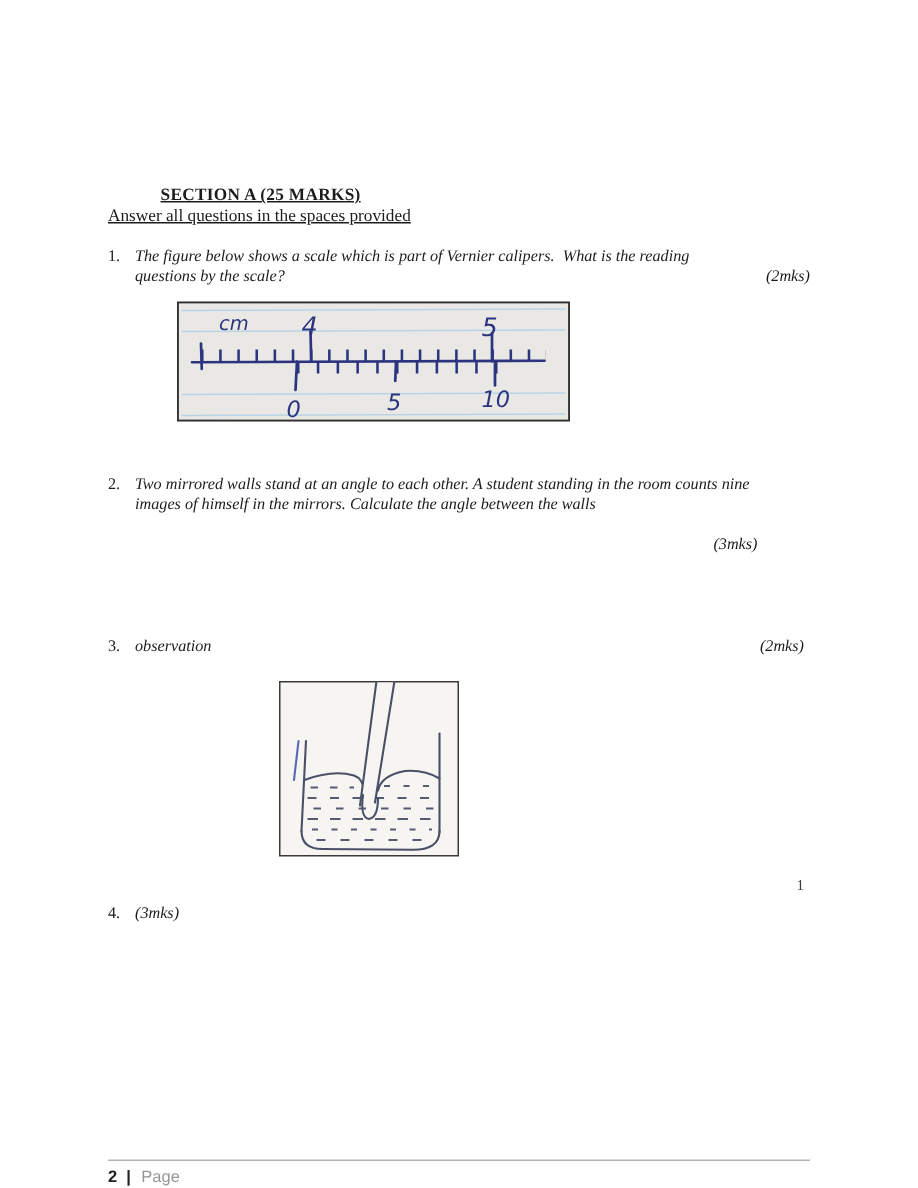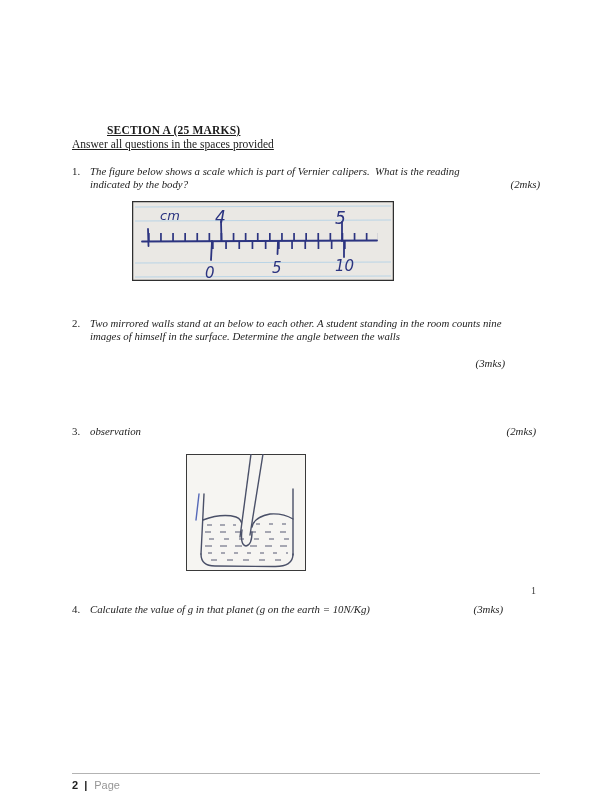--- a/index.html
+++ b/index.html
@@ -18,21 +18,21 @@
   .question{left:72px;width:468px;display:flex;font-size:10.8px;line-height:13.3px;}
   .q1{top:117px;} .q2{top:269px;} .q3{top:377px;} .q4{top:555px;}
   .qnum{width:18px;flex:none;}
   .qbody{flex:1;min-width:0;}
   .qline{white-space:pre;font-style:italic;}
   .flexline{display:flex;justify-content:space-between;}
   .marks{white-space:pre;}
   .marks-q3{margin-right:4px;}
   .marks-q4{margin-right:37px;}
   .marksline{text-align:right;padding-right:35px;}
-  .fig1{left:132px;top:153px;width:262px;height:96px;}
+  .fig1{left:118px;top:153px;width:262px;height:96px;}
   .fig2{left:186px;top:406px;width:120px;height:117px;}
   .fig1 svg,.fig2 svg{display:block;}
   .hand{font-family:"DejaVu Sans",sans-serif;font-style:italic;}
   .stray-num{left:531px;top:537px;font-size:10px;color:#3c3c3c;}
   .footer-rule{left:72px;top:725px;width:468px;height:1px;background:#b3b3b3;}
   .footer-text{
     left:72px;top:731px;font-family:"Liberation Sans","DejaVu Sans",sans-serif;
     font-size:11px;display:flex;align-items:baseline;
   }
   .footer-num{font-weight:bold;color:#212121;}
@@ -45,21 +45,21 @@
 <div class="page">
 
   <div class="abs section-title">SECTION A (25 MARKS)</div>
   <div class="abs instruction">Answer all questions in the spaces provided</div>
 
   <div class="abs question q1">
     <span class="qnum">1.</span>
     <div class="qbody">
       <div class="qline">The figure below shows a scale which is part of Vernier calipers.  What is the reading</div>
       <div class="qline flexline">
-        <span>indicated by the body?</span>
+        <span>questions by the scale?</span>
         <span class="marks">(2mks)</span>
       </div>
     </div>
   </div>
 
   <div class="abs fig1">
     <svg width="262" height="80" viewBox="0 0 262 80">
       <rect x="0" y="0" width="262" height="80" fill="#eae8e4" stroke="#2f2f2f" stroke-width="2.5"></rect>
       <g stroke="#b9d4e6" stroke-width="1">
         <line x1="3" y1="6" x2="259" y2="5"></line>
@@ -85,22 +85,22 @@
         <text x="73" y="77" font-size="15">0</text>
         <text x="140" y="72" font-size="15">5</text>
         <text x="203" y="70" font-size="15">10</text>
       </g>
     </svg>
   </div>
 
   <div class="abs question q2">
     <span class="qnum">2.</span>
     <div class="qbody">
-      <div class="qline">Two mirrored walls stand at an below to each other. A student standing in the room counts nine</div>
-      <div class="qline">images of himself in the surface. Determine the angle between the walls</div>
+      <div class="qline">Two mirrored walls stand at an angle to each other. A student standing in the room counts nine</div>
+      <div class="qline">images of himself in the mirrors. Calculate the angle between the walls</div>
       <div class="qline marksline">
         <span class="marks">(3mks)</span>
       </div>
     </div>
   </div>
 
   <div class="abs question q3">
     <span class="qnum">3.</span>
     <div class="qbody">
       <div class="qline flexline">
@@ -138,21 +138,20 @@
       <line x1="13" y1="40" x2="10" y2="66" stroke="#5568b8" stroke-width="1.4" stroke-linecap="round"></line>
     </svg>
   </div>
 
   <div class="abs stray-num">1</div>
 
   <div class="abs question q4">
     <span class="qnum">4.</span>
     <div class="qbody">
       <div class="qline flexline">
-        <span>Calculate the value of g in that planet (g on the earth = 10N/Kg)</span>
         <span class="marks marks-q4">(3mks)</span>
       </div>
     </div>
   </div>
 
   <div class="abs footer-rule"></div>
   <div class="abs footer-text">
     <span class="footer-num">2</span>
     <span class="footer-sep">|</span>
     <span class="footer-label">Page</span>

